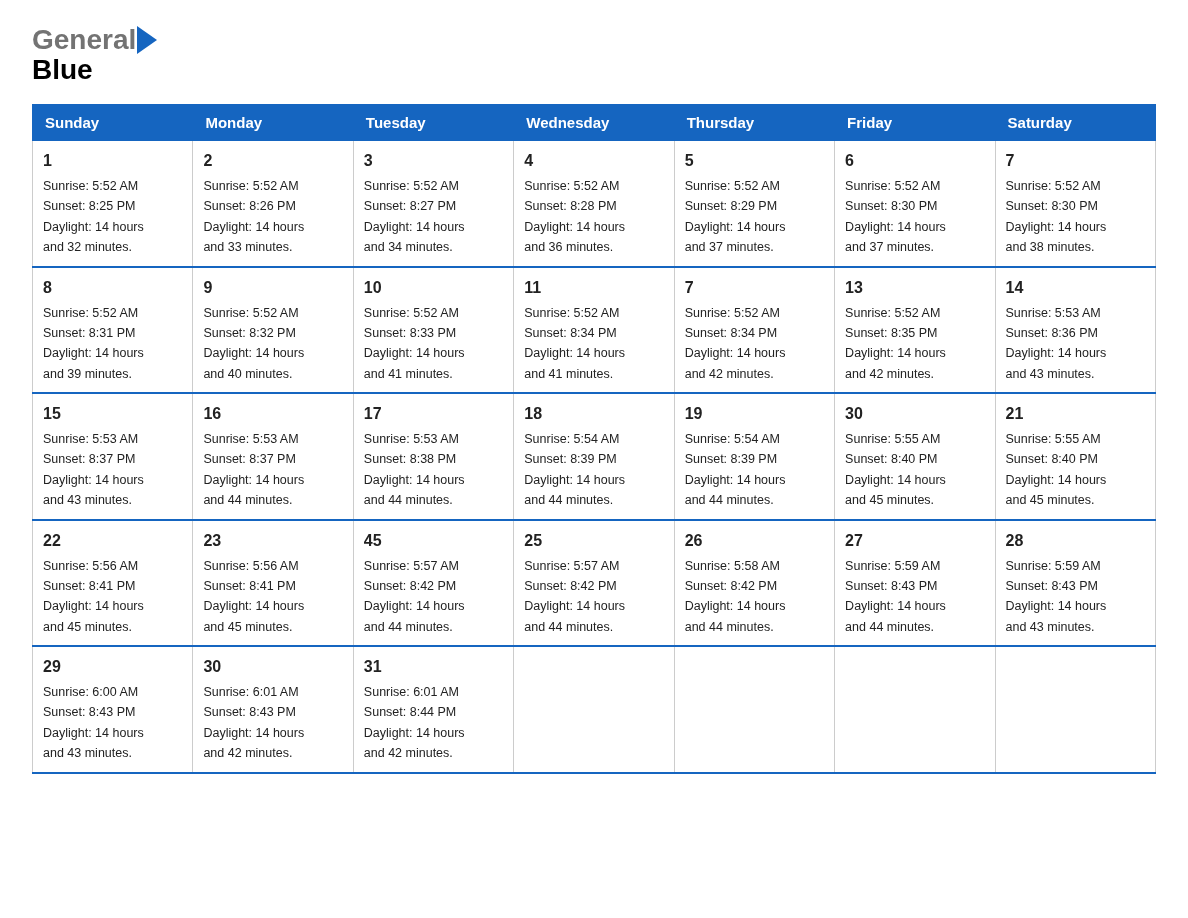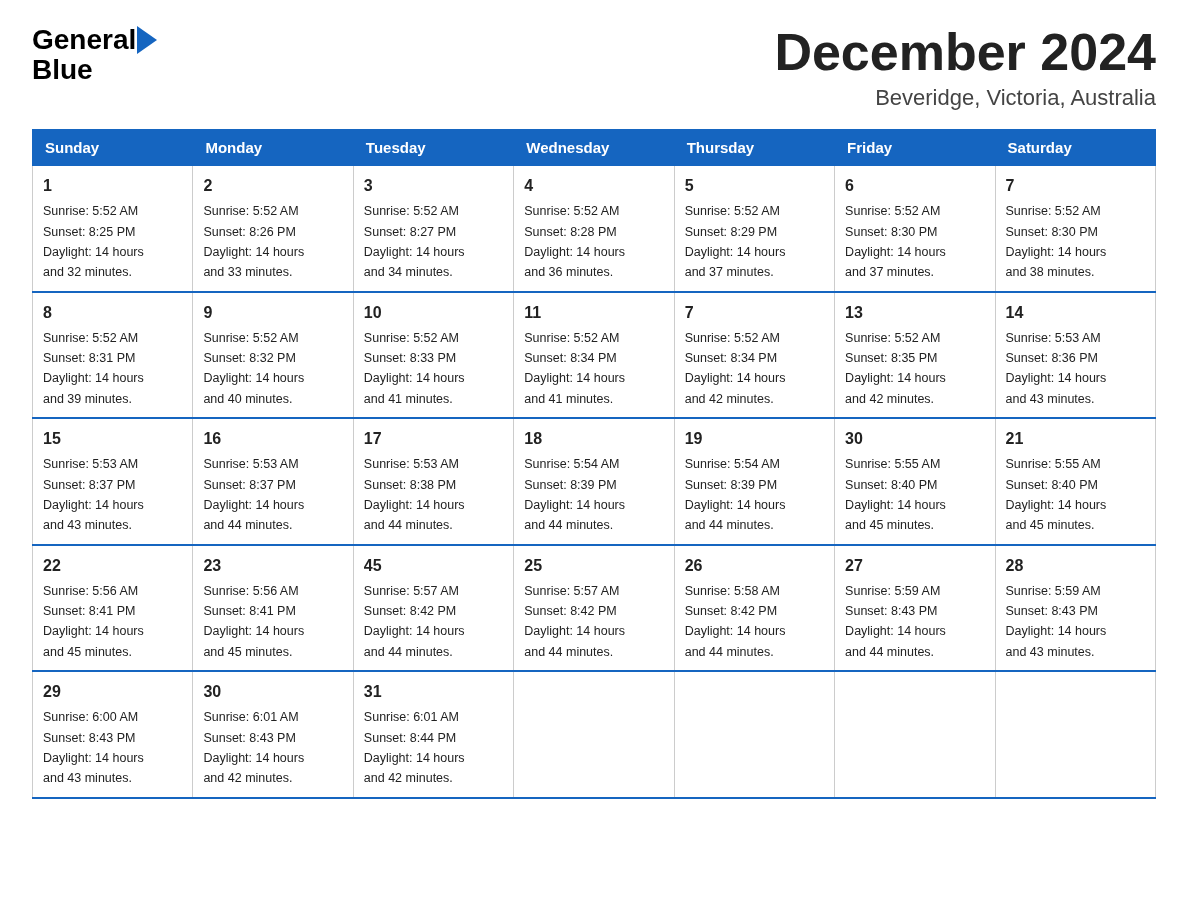--- a/index.html
+++ b/index.html
@@ -76,21 +76,21 @@
     td.empty {
       background: #fff;
     }
     .logo-row {
       display: flex;
       align-items: center;
     }
     .logo-general {
       font-size: 28px;
       font-weight: bold;
-      color: #000000;
+      color: #737373;
     }
     .logo-arrow {
       display: inline-block;
       margin-left: 1px;
     }
     .logo-arrow svg {
       width: 20px;
       height: 28px;
       vertical-align: middle;
     }
@@ -108,24 +108,20 @@
   <div class="logo">
     <div class="logo-row">
       <span class="logo-general">General</span>
       <span class="logo-arrow">
         <svg viewBox="0 0 20 28" xmlns="http://www.w3.org/2000/svg">
           <polygon points="0,0 20,14 0,28" fill="#1565c0"></polygon>
         </svg>
       </span>
     </div>
     <div class="logo-blue-word">Blue</div>
-  </div>
-  <div class="title-block">
-    <h1>December 2024</h1>
-    <h2>Beveridge, Victoria, Australia</h2>
   </div>
 </div>
 
 <table>
   <thead>
     <tr>
     <th>Sunday</th>
         <th>Monday</th>
         <th>Tuesday</th>
         <th>Wednesday</th>

